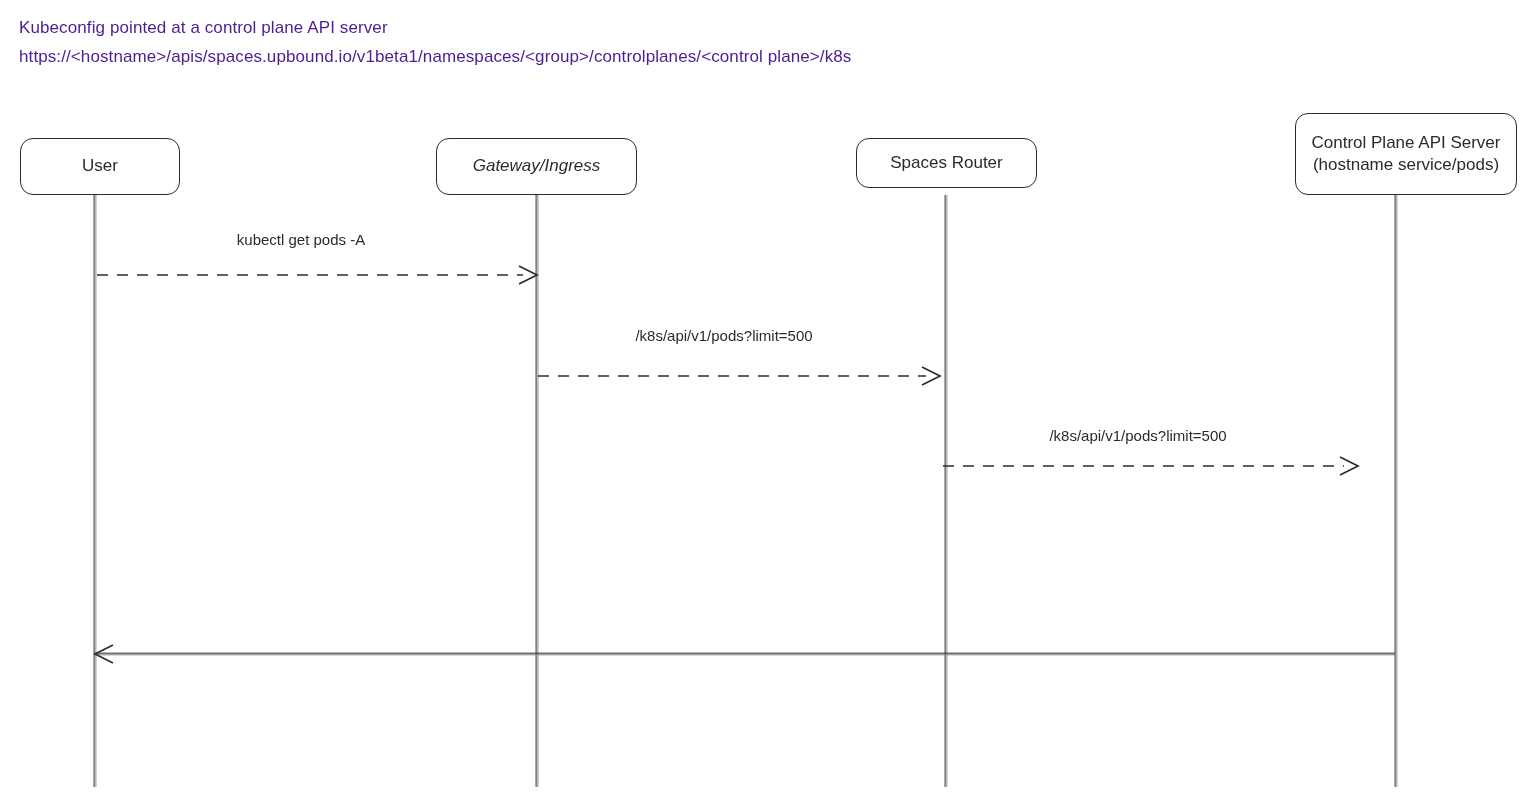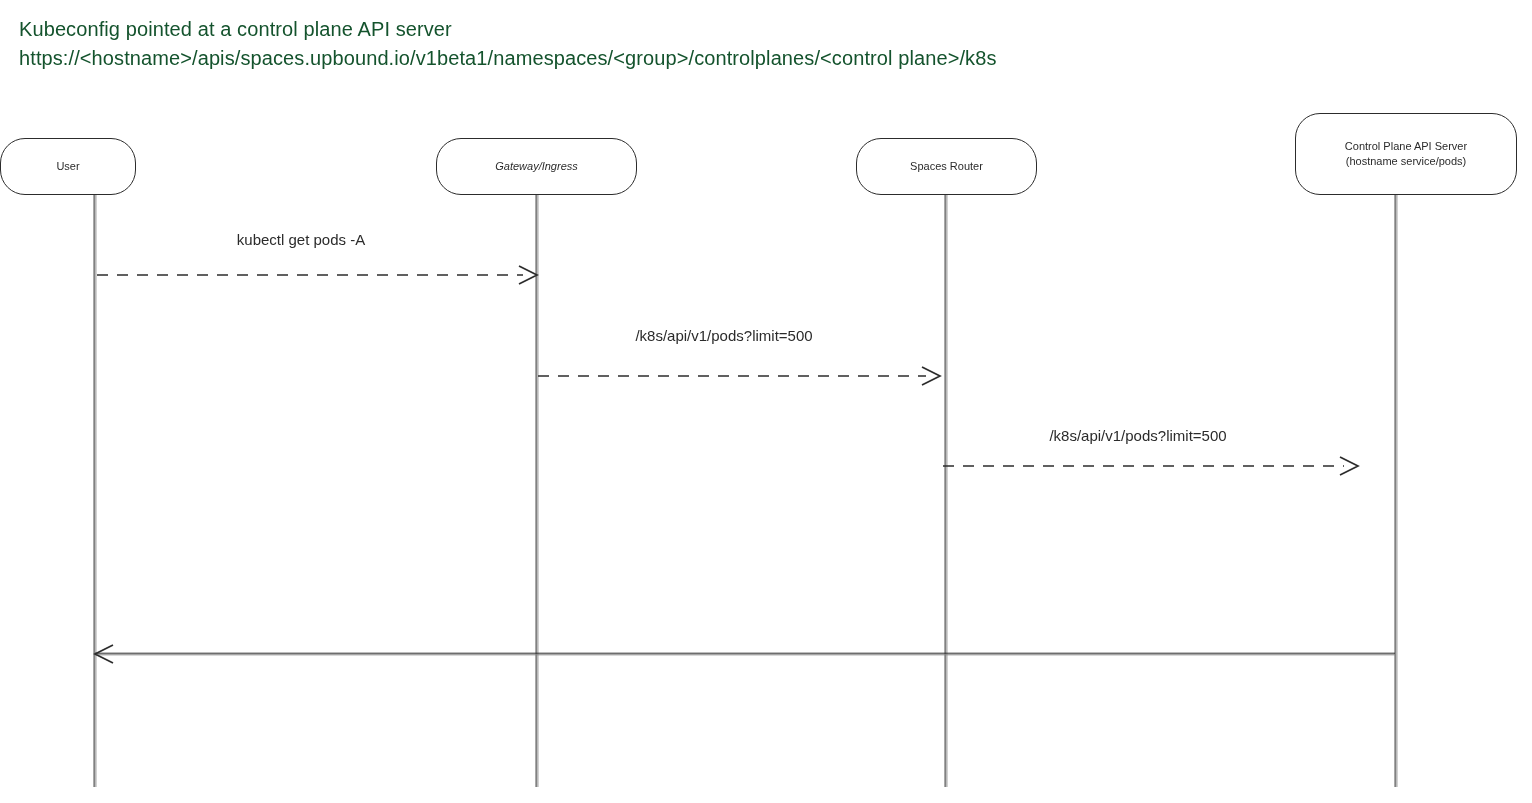--- a/index.html
+++ b/index.html
@@ -24,39 +24,39 @@
     height: 803px;
   }
   .header-block {
     position: absolute;
     left: 0;
     top: 0;
     width: 1532px;
   }
   .header-line {
     position: absolute;
-    font-size: 20px;
-    color: #14532d;
+    font-size: 17px;
+    color: #4c1d95;
     white-space: nowrap;
     letter-spacing: 0.1px;
   }
   #header-title { left: 19px; top: 18px; }
   #header-url  { left: 19px; top: 47px; }
 
   .participant {
     position: absolute;
     box-sizing: border-box;
     border: 1.6px solid #2c2c2c;
-    border-radius: 25px;
+    border-radius: 13px;
     background: #ffffff;
     display: flex;
     align-items: center;
     justify-content: center;
     text-align: center;
-    font-size: 11px;
+    font-size: 17px;
     color: #2b2b2b;
     line-height: 1.32;
     padding: 4px 10px;
     z-index: 3;
   }
   .participant .pname { display: block; }
   .msg-label {
     position: absolute;
     font-size: 15px;
     color: #2b2b2b;
@@ -110,31 +110,31 @@
         </g>
         <g>
           <line x1="1395" y1="653.2" x2="95" y2="653.2" stroke="#2c2c2c" stroke-width="1"></line>
           <line x1="1395" y1="654.8" x2="95" y2="654.8" stroke="#7f7f7f" stroke-width="1"></line>
           <path d="M 113 645 L 95 654 L 113 663" fill="none" stroke="#2c2c2c" stroke-width="1.7" stroke-linecap="butt" stroke-linejoin="miter"></path>
         </g>
       </g>
   </svg>
 
   <div id="participants-layer">
-      <div class="participant" style="left: 0; top: 138px; width: 136px; height: 57px;">
+      <div class="participant" style="left: 20px; top: 138px; width: 160px; height: 57px;">
         <div>
           <span class="pname">User</span>
         </div>
       </div>
       <div class="participant" style="left: 436px; top: 138px; width: 201px; height: 57px; font-style: italic;">
         <div>
           <span class="pname">Gateway/Ingress</span>
         </div>
       </div>
-      <div class="participant" style="left: 856px; top: 138px; width: 181px; height: 57px;">
+      <div class="participant" style="left: 856px; top: 138px; width: 181px; height: 50px;">
         <div>
           <span class="pname">Spaces Router</span>
         </div>
       </div>
       <div class="participant" style="left: 1295px; top: 113px; width: 222px; height: 82px;">
         <div>
           <span class="pname">Control Plane API Server</span>
           <span class="pname">(hostname service/pods)</span>
         </div>
       </div>

